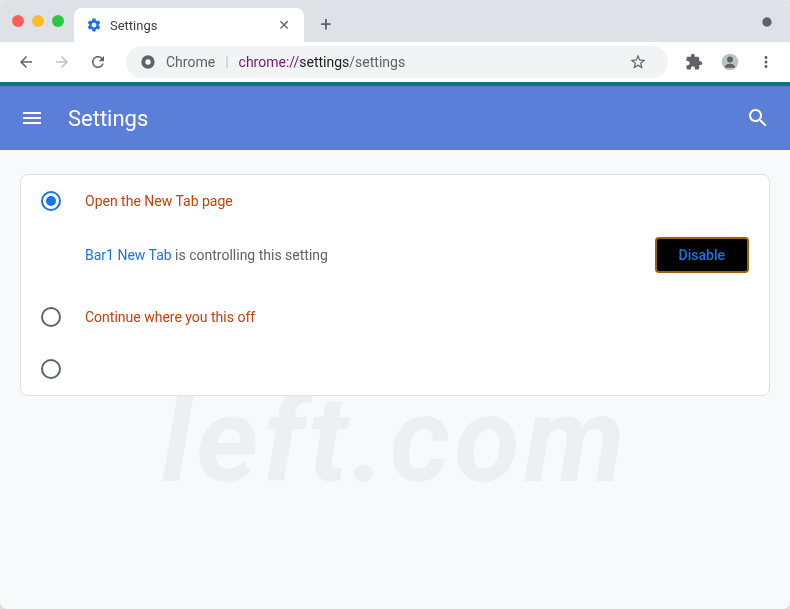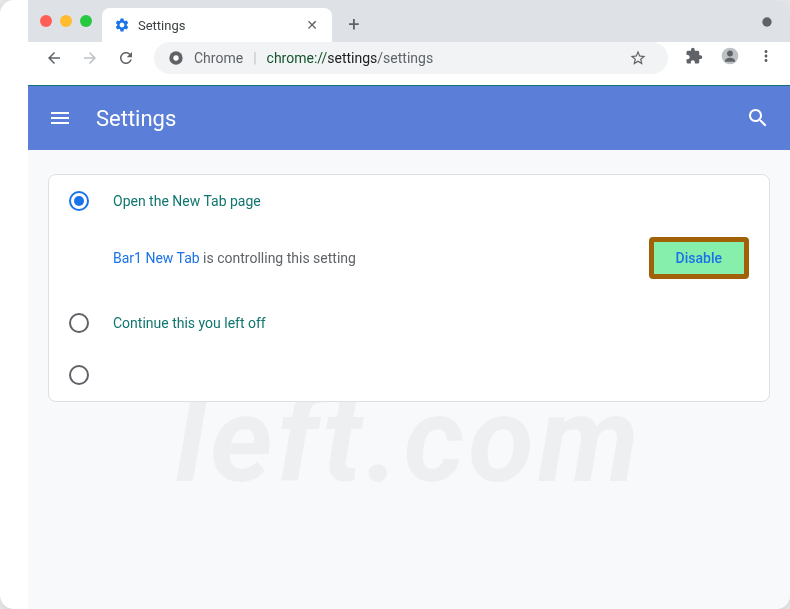--- a/index.html
+++ b/index.html
@@ -1,44 +1,44 @@
 <!DOCTYPE html>
 <html><head>
   <meta charset="utf-8">
   <style>
     * { margin: 0; padding: 0; box-sizing: border-box; font-family: -apple-system, BlinkMacSystemFont, "Segoe UI", Roboto, Arial, sans-serif; }
     body { width: 790px; height: 609px; background: #e8e8e8; overflow: hidden; position: relative; }
     
-    .window { width: 100%; height: 100%; background: #fff; border-radius: 14px; overflow: hidden; display: flex; flex-direction: column; box-shadow: 0 2px 10px rgba(0,0,0,0.1); padding-left: 28px; }
+    .window { width: 100%; height: 100%; background: #fff; border-radius: 8px; overflow: hidden; display: flex; flex-direction: column; box-shadow: 0 2px 10px rgba(0,0,0,0.1); }
     
     
     .tab-bar { height: 42px; background: #dee1e6; display: flex; align-items: center; padding: 0 12px; position: relative; }
     .traffic-lights { display: flex; gap: 8px; margin-right: 10px; }
     .light { width: 12px; height: 12px; border-radius: 50%; }
     .light.red { background: #ff5f57; }
     .light.yellow { background: #febc2e; }
     .light.green { background: #28c840; }
     .tab { background: #fff; height: 34px; display: flex; align-items: center; padding: 0 12px; border-radius: 8px 8px 0 0; margin-top: 8px; min-width: 230px; gap: 8px; }
     .tab-favicon { width: 16px; height: 16px; display: flex; align-items: center; justify-content: center; }
     .tab-favicon svg { width: 16px; height: 16px; }
     .tab-title { flex: 1; font-size: 13px; color: #3c4043; }
     .tab-close { width: 16px; height: 16px; display: flex; align-items: center; justify-content: center; cursor: pointer; color: #5f6368; font-size: 14px; }
     .new-tab-btn { width: 28px; height: 28px; display: flex; align-items: center; justify-content: center; margin-left: 8px; margin-top: 6px; cursor: pointer; color: #5f6368; font-size: 20px; }
     .window-menu-btn { position: absolute; right: 16px; top: 14px; width: 14px; height: 14px; }
     .window-menu-btn svg { width: 14px; height: 14px; fill: #5f6368; }
     
     
-    .toolbar { height: 44px; background: #fff; display: flex; align-items: flex-start; padding: 0 10px; gap: 4px; border-bottom: 1px solid #0f766e; }
+    .toolbar { height: 44px; background: #fff; display: flex; align-items: center; padding: 0 10px; gap: 4px; border-bottom: 4px solid #0f766e; }
     .nav-btn { width: 32px; height: 32px; display: flex; align-items: center; justify-content: center; cursor: pointer; border-radius: 50%; }
     .nav-btn svg { width: 18px; height: 18px; fill: #5f6368; }
     .nav-btn.disabled svg { fill: #bdc1c6; }
     .address-bar { flex: 1; height: 32px; background: #f1f3f4; border-radius: 16px; display: flex; align-items: center; padding: 0 14px; margin: 0 8px; gap: 10px; }
     .chrome-icon { width: 16px; height: 16px; }
     .url-text { font-size: 14px; color: #5f6368; display: flex; align-items: center; }
-    .url-prefix { color: #14532d; }
+    .url-prefix { color: #701a75; }
     .url-strong { color: #202124; }
     .url-path { color: #5f6368; }
     .url-divider { margin: 0 10px; color: #bdc1c6; }
     .star-btn { margin-left: auto; }
     .toolbar-icons { display: flex; gap: 8px; align-items: center; }
     .toolbar-icon { width: 28px; height: 28px; display: flex; align-items: center; justify-content: center; cursor: pointer; }
     
     
     .settings-header { height: 64px; background: #5b7ed9; display: flex; align-items: center; padding: 0 20px; color: #fff; }
     .hamburger-btn { width: 24px; height: 24px; cursor: pointer; margin-right: 24px; }
@@ -55,26 +55,26 @@
     
     .card { background: #fff; border: 1px solid #e0e0e0; border-radius: 8px; position: relative; z-index: 1; }
     
     .radio-row { display: flex; align-items: center; padding: 16px 20px; gap: 24px; min-height: 52px; }
     .radio-row + .ext-notice + .radio-row,
     .radio-row + .radio-row { }
     
     .radio { width: 20px; height: 20px; border: 2px solid #5f6368; border-radius: 50%; position: relative; flex-shrink: 0; cursor: pointer; }
     .radio.checked { border-color: #1a73e8; }
     .radio.checked::after { content: ''; position: absolute; top: 3px; left: 3px; width: 10px; height: 10px; background: #1a73e8; border-radius: 50%; }
-    .radio-label { font-size: 14px; color: #0f766e; }
+    .radio-label { font-size: 14px; color: #c2410c; }
     
     .ext-notice { display: flex; align-items: center; padding: 10px 20px 18px 64px; gap: 4px; }
     .ext-notice-text { flex: 1; font-size: 14px; color: #5f6368; }
     .ext-link { color: #1a73e8; cursor: pointer; }
-    .disable-btn { border: 5px solid #a16207; background: #86efac; color: #1a73e8; font-size: 14px; padding: 8px 22px; border-radius: 4px; cursor: pointer; font-weight: 500; }
+    .disable-btn { border: 2px solid #a16207; background: #000000; color: #1a73e8; font-size: 14px; padding: 8px 22px; border-radius: 4px; cursor: pointer; font-weight: 500; }
   </style>
 </head>
 <body>
 
 <div class="window">
 
   <div class="tab-bar">
     <div class="traffic-lights">
       <div class="light red"></div>
       <div class="light yellow"></div>
@@ -181,21 +181,21 @@
 
       <div class="ext-notice">
         <div class="ext-notice-text">
           <span class="ext-link">Bar1 New Tab</span><span> is controlling this setting</span>
         </div>
         <button class="disable-btn">Disable</button>
       </div>
 
       <div class="radio-row">
         <div class="radio"></div>
-        <span class="radio-label">Continue this you left off</span>
+        <span class="radio-label">Continue where you this off</span>
       </div>
 
       <div class="radio-row">
         <div class="radio"></div>
       </div>
 
     </div>
   </div>
 
 </div>

